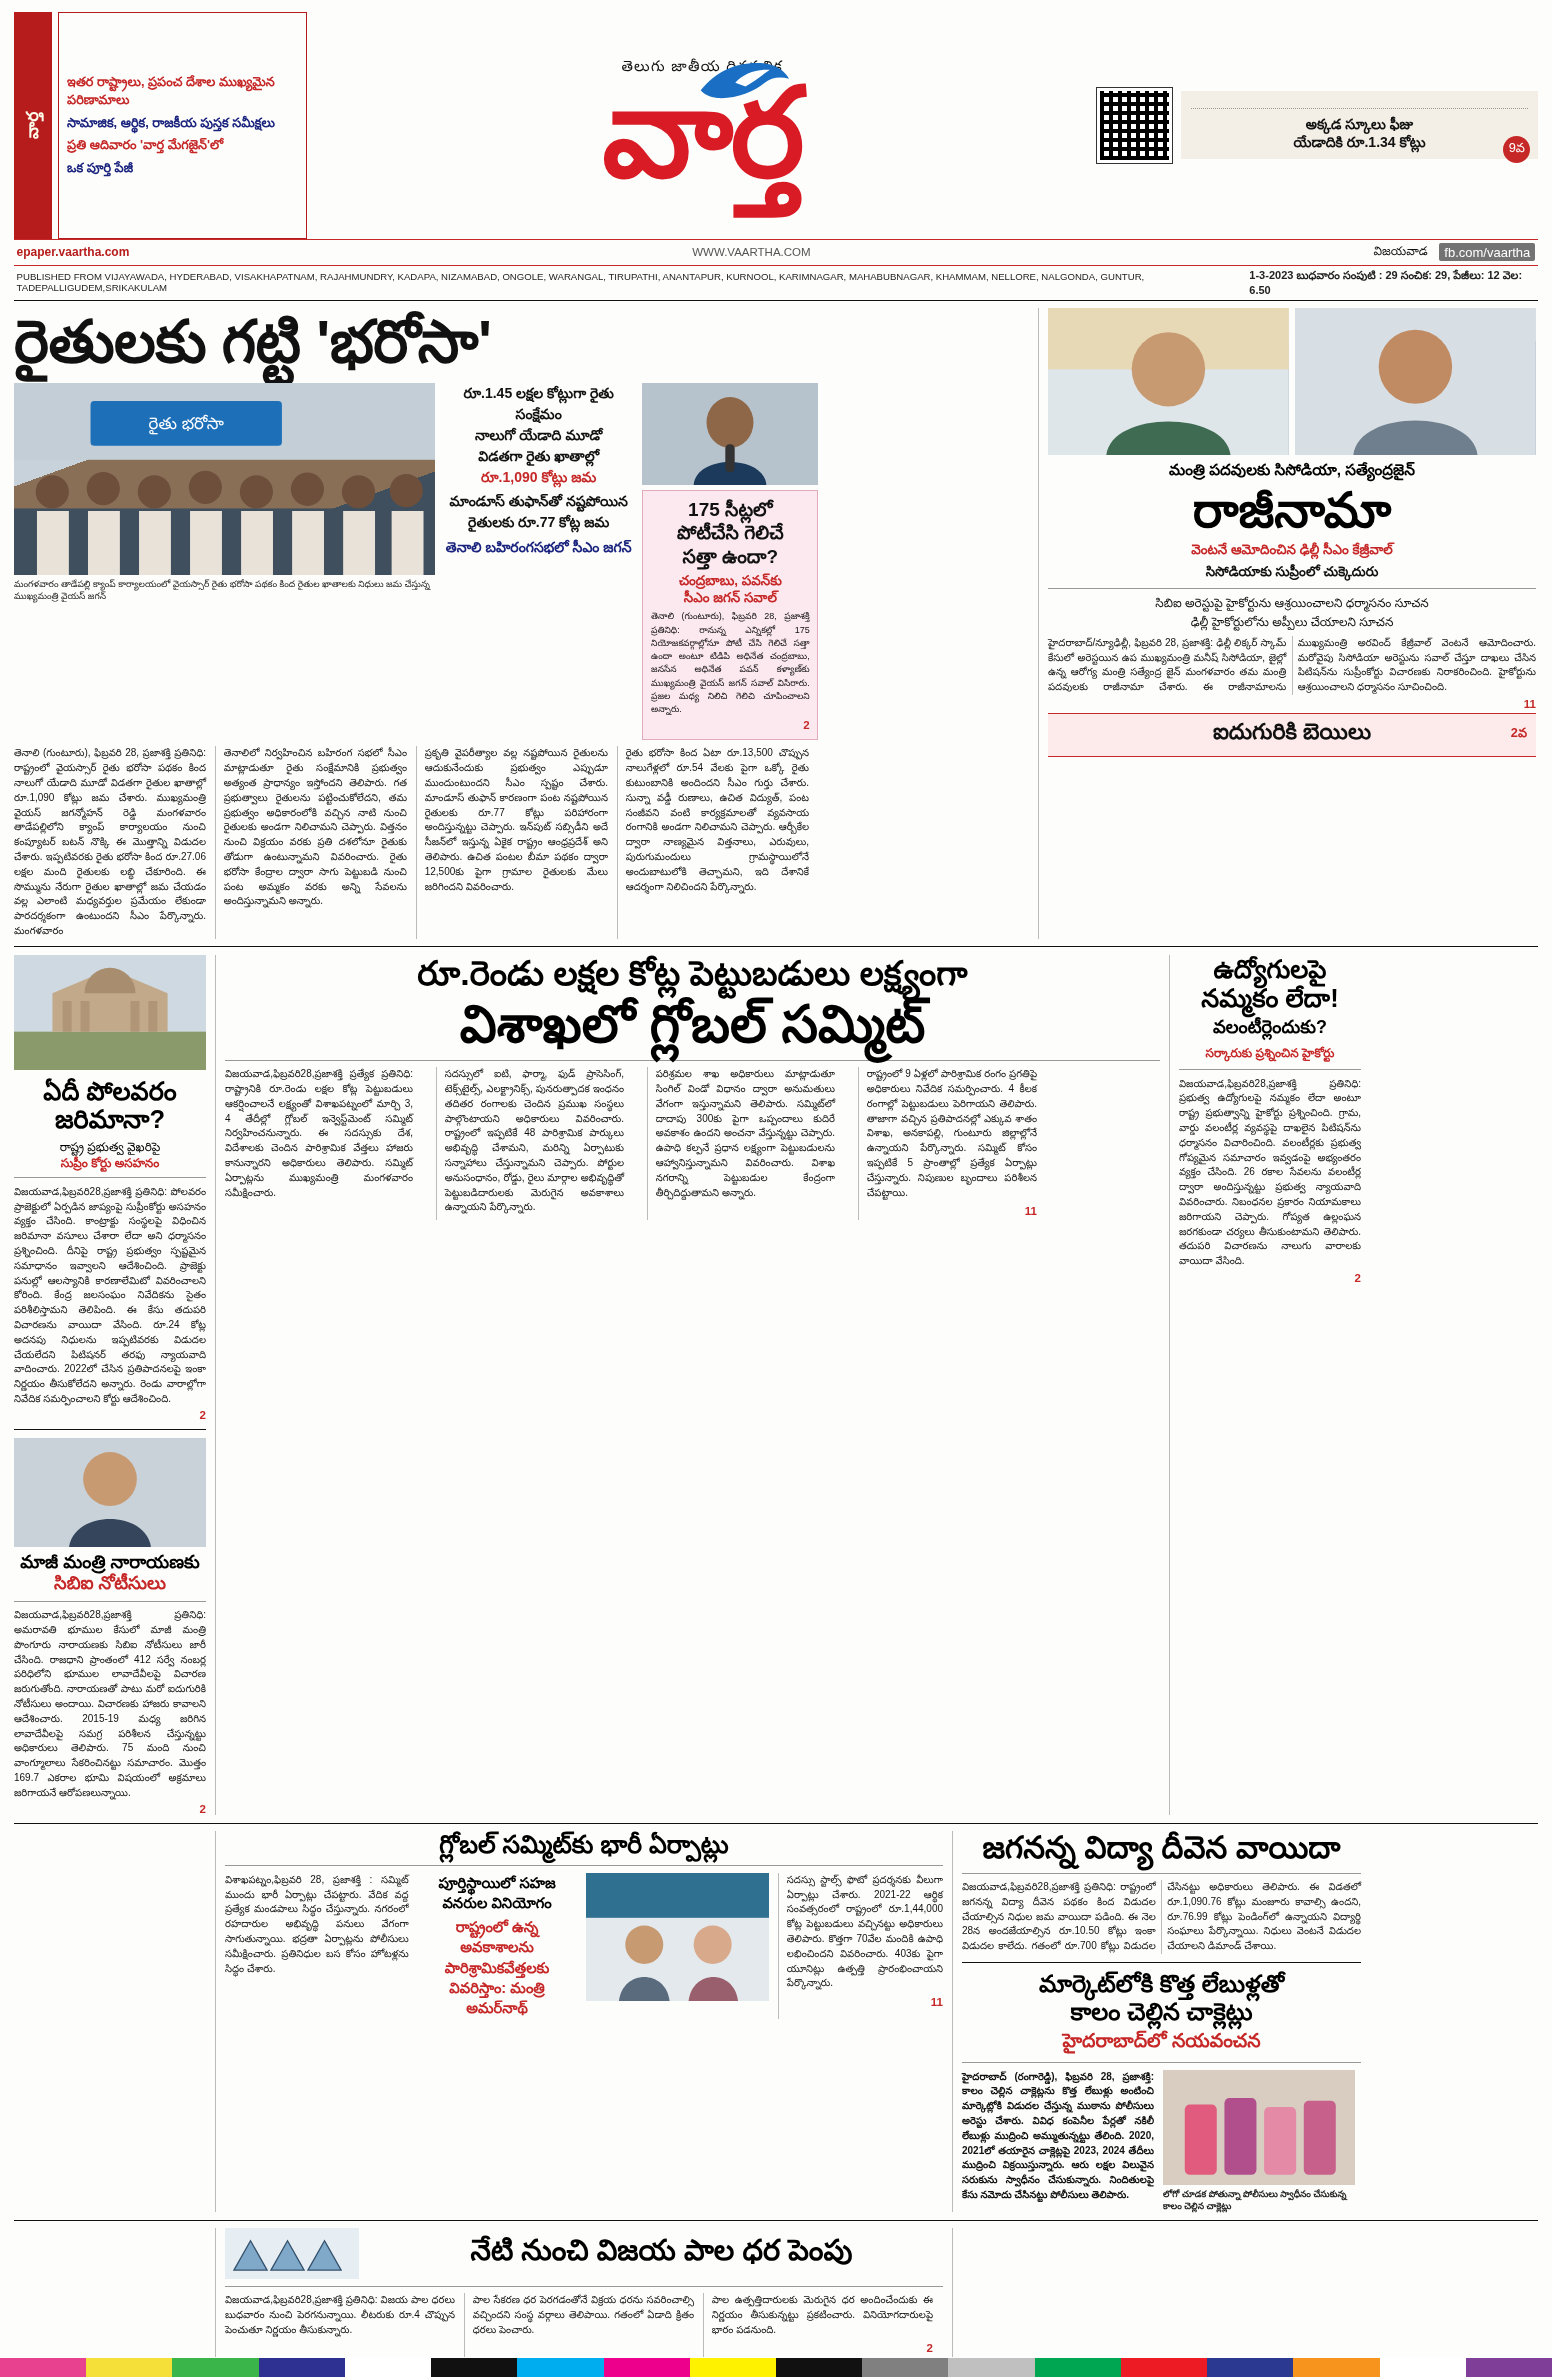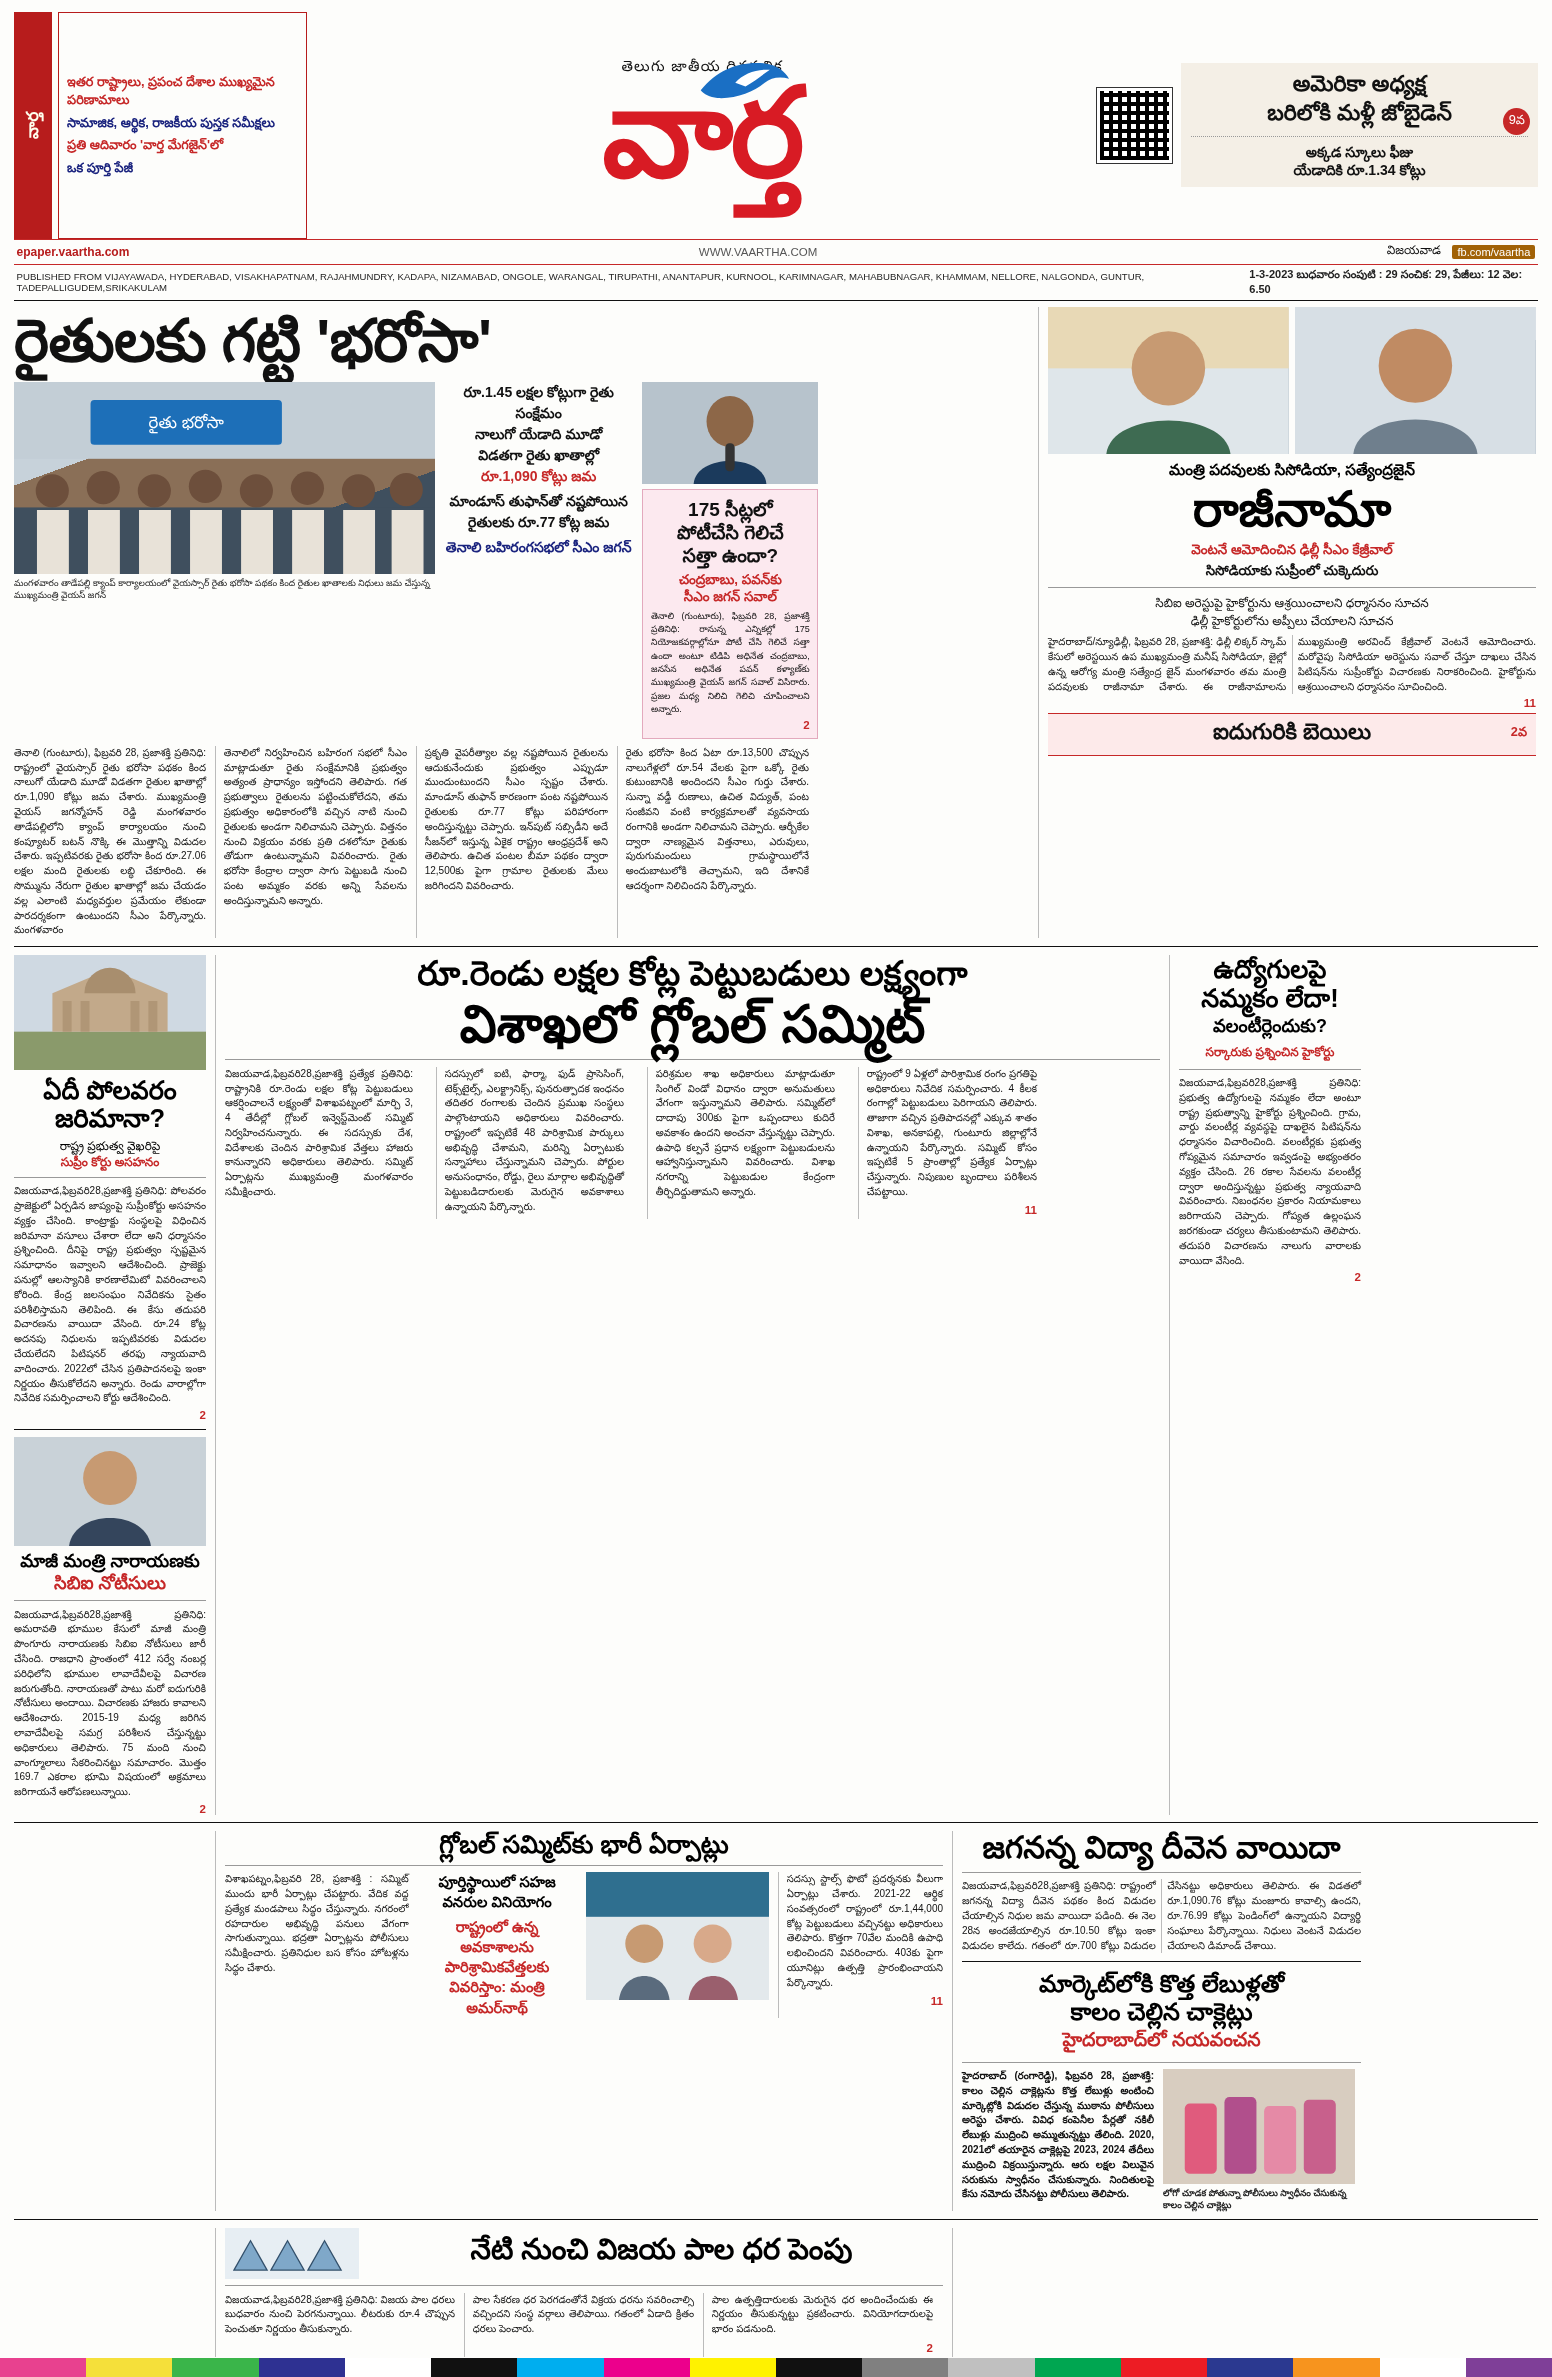--- a/index.html
+++ b/index.html
@@ -134,21 +134,21 @@
     display: flex; align-items: center; justify-content: space-between;
     border-top: 1.9px solid #c62828;
     border-bottom: 0.6px solid #c62828;
     padding: 3.8px 2.6px;
     font-size: 12px;
     color: #b71c1c;
     font-weight: bold;
   }
   .strip1 .mid { color: #555; font-weight: normal; font-size: 11.5px; }
   .strip1 .right { color: #111; font-weight: normal; font-size: 12px; display:flex; gap:11.5px; align-items:center;}
-  .fbtag { background:#a16207; color:#fff; padding:1.3px 5.1px; border-radius:1.9px; font-size:11px;}
+  .fbtag { background:#737373; color:#fff; padding:1.3px 5.1px; border-radius:1.9px; font-size:13px;}
   .strip2 {
     display: flex; align-items: center; justify-content: space-between;
     border-bottom: 1.9px solid #111;
     padding: 3.2px 2.6px 4.5px 2.6px;
     font-size: 9.6px;
     color: #222;
   }
   .strip2 .r { font-weight: bold; font-size: 11px; }
   
   .content { margin-top: 6.4px; }
@@ -257,24 +257,20 @@
             <path d="M62 40 C74 26, 96 18, 116 20 C104 28, 92 38, 78 46 Z" fill="#ffffff"></path>
           </svg>
         </div>
         <div class="logo-text">వార్త</div>
       </div>
     </div>
 
     <div class="mast-right">
       <div class="qr"></div>
       <div class="mast-headline-box">
-        <div class="hl">
-          <div>అమెరికా అధ్యక్ష</div>
-          <div>బరిలోకి మళ్లీ జోబైడెన్</div>
-        </div>
         <div class="hl2">
           <div>అక్కడ స్కూలు ఫీజు</div>
           <div>యేడాదికి రూ.1.34 కోట్లు</div>
         </div>
         <div class="page-badge">9వ</div>
       </div>
     </div>
   </div>
 
   <div class="strip1">

